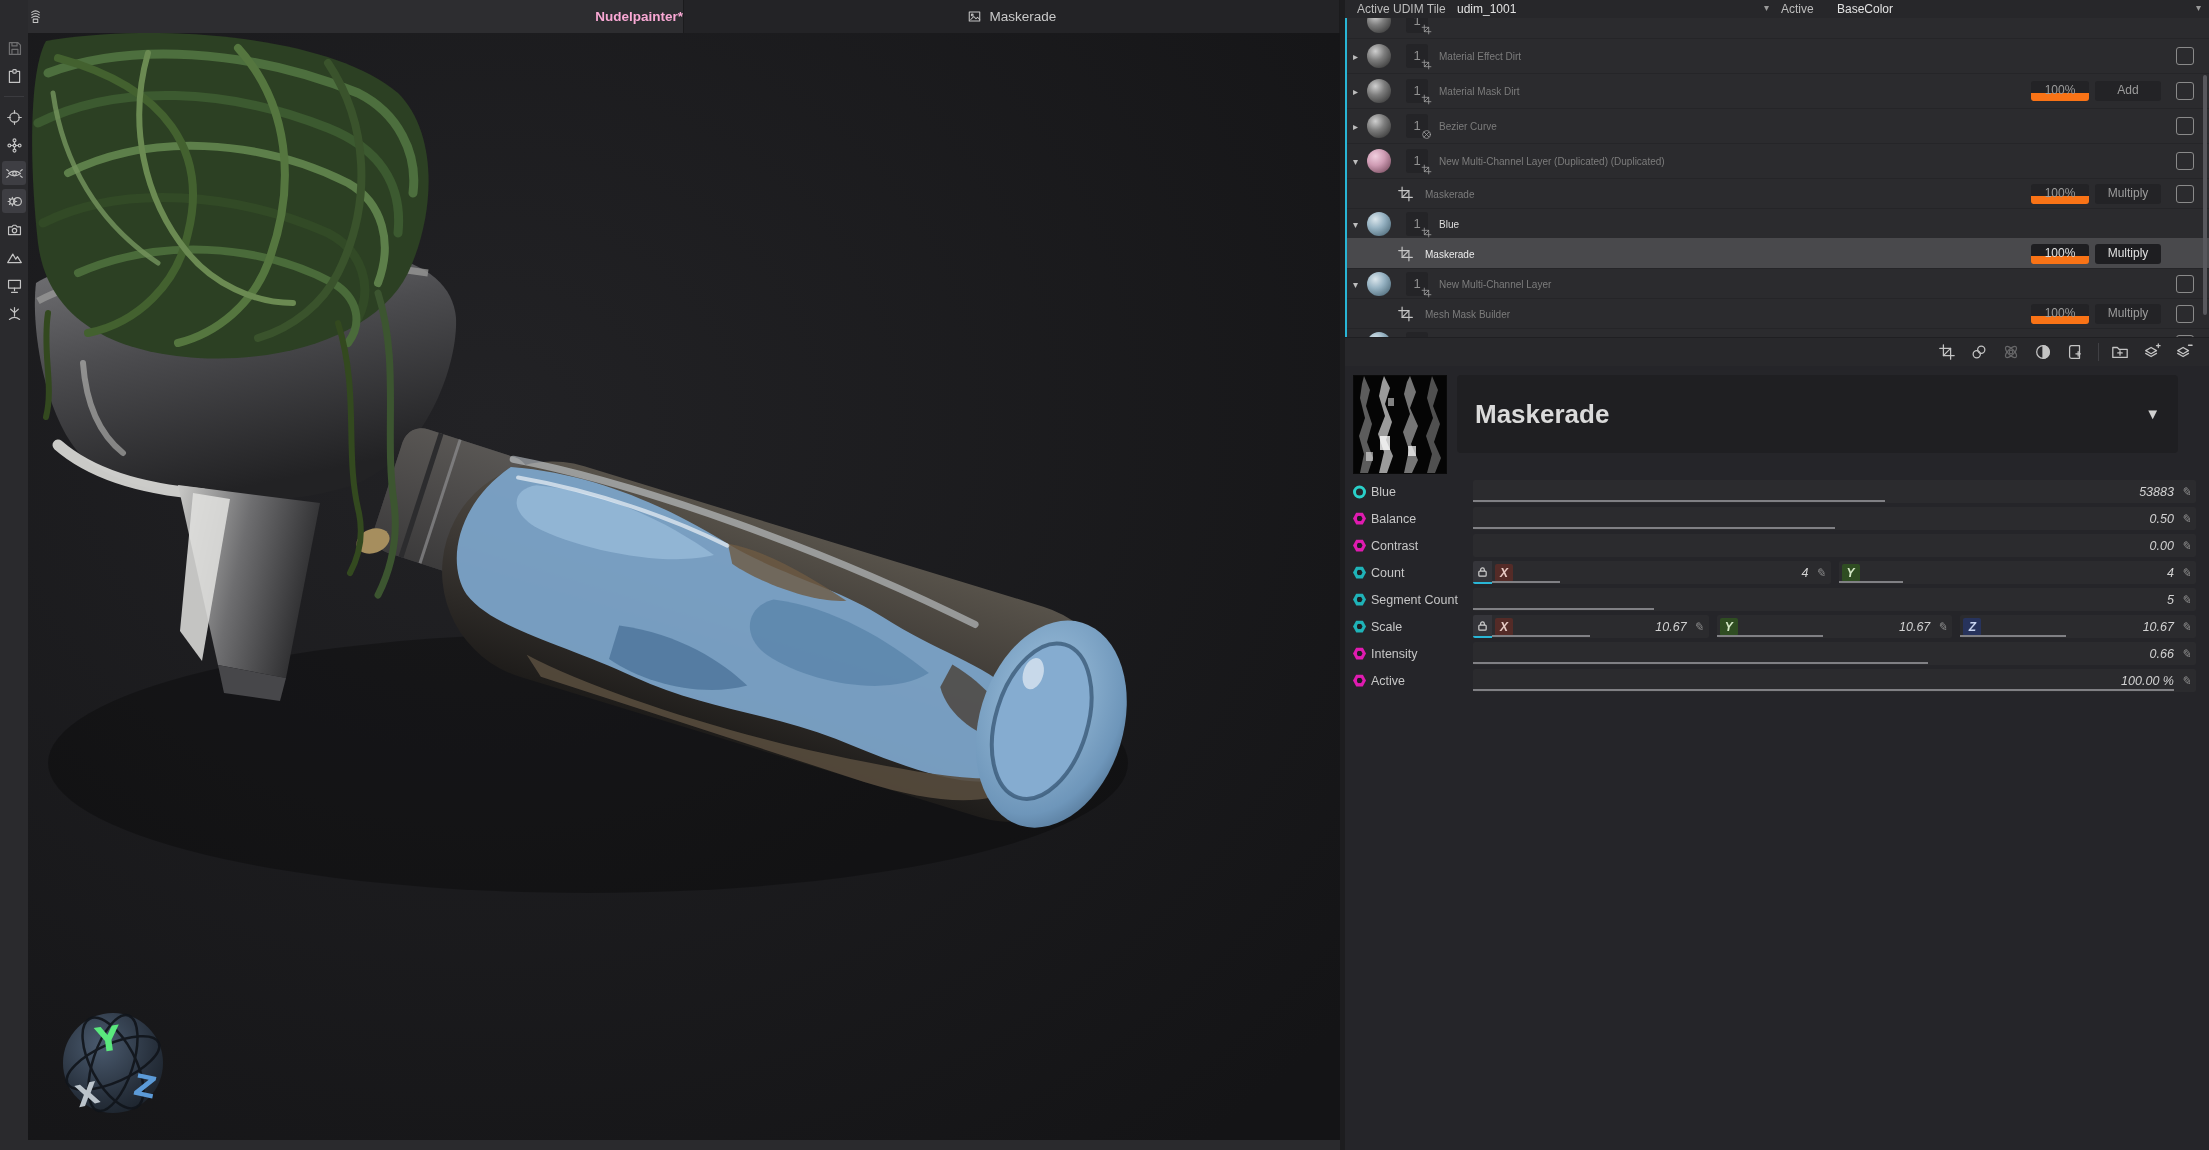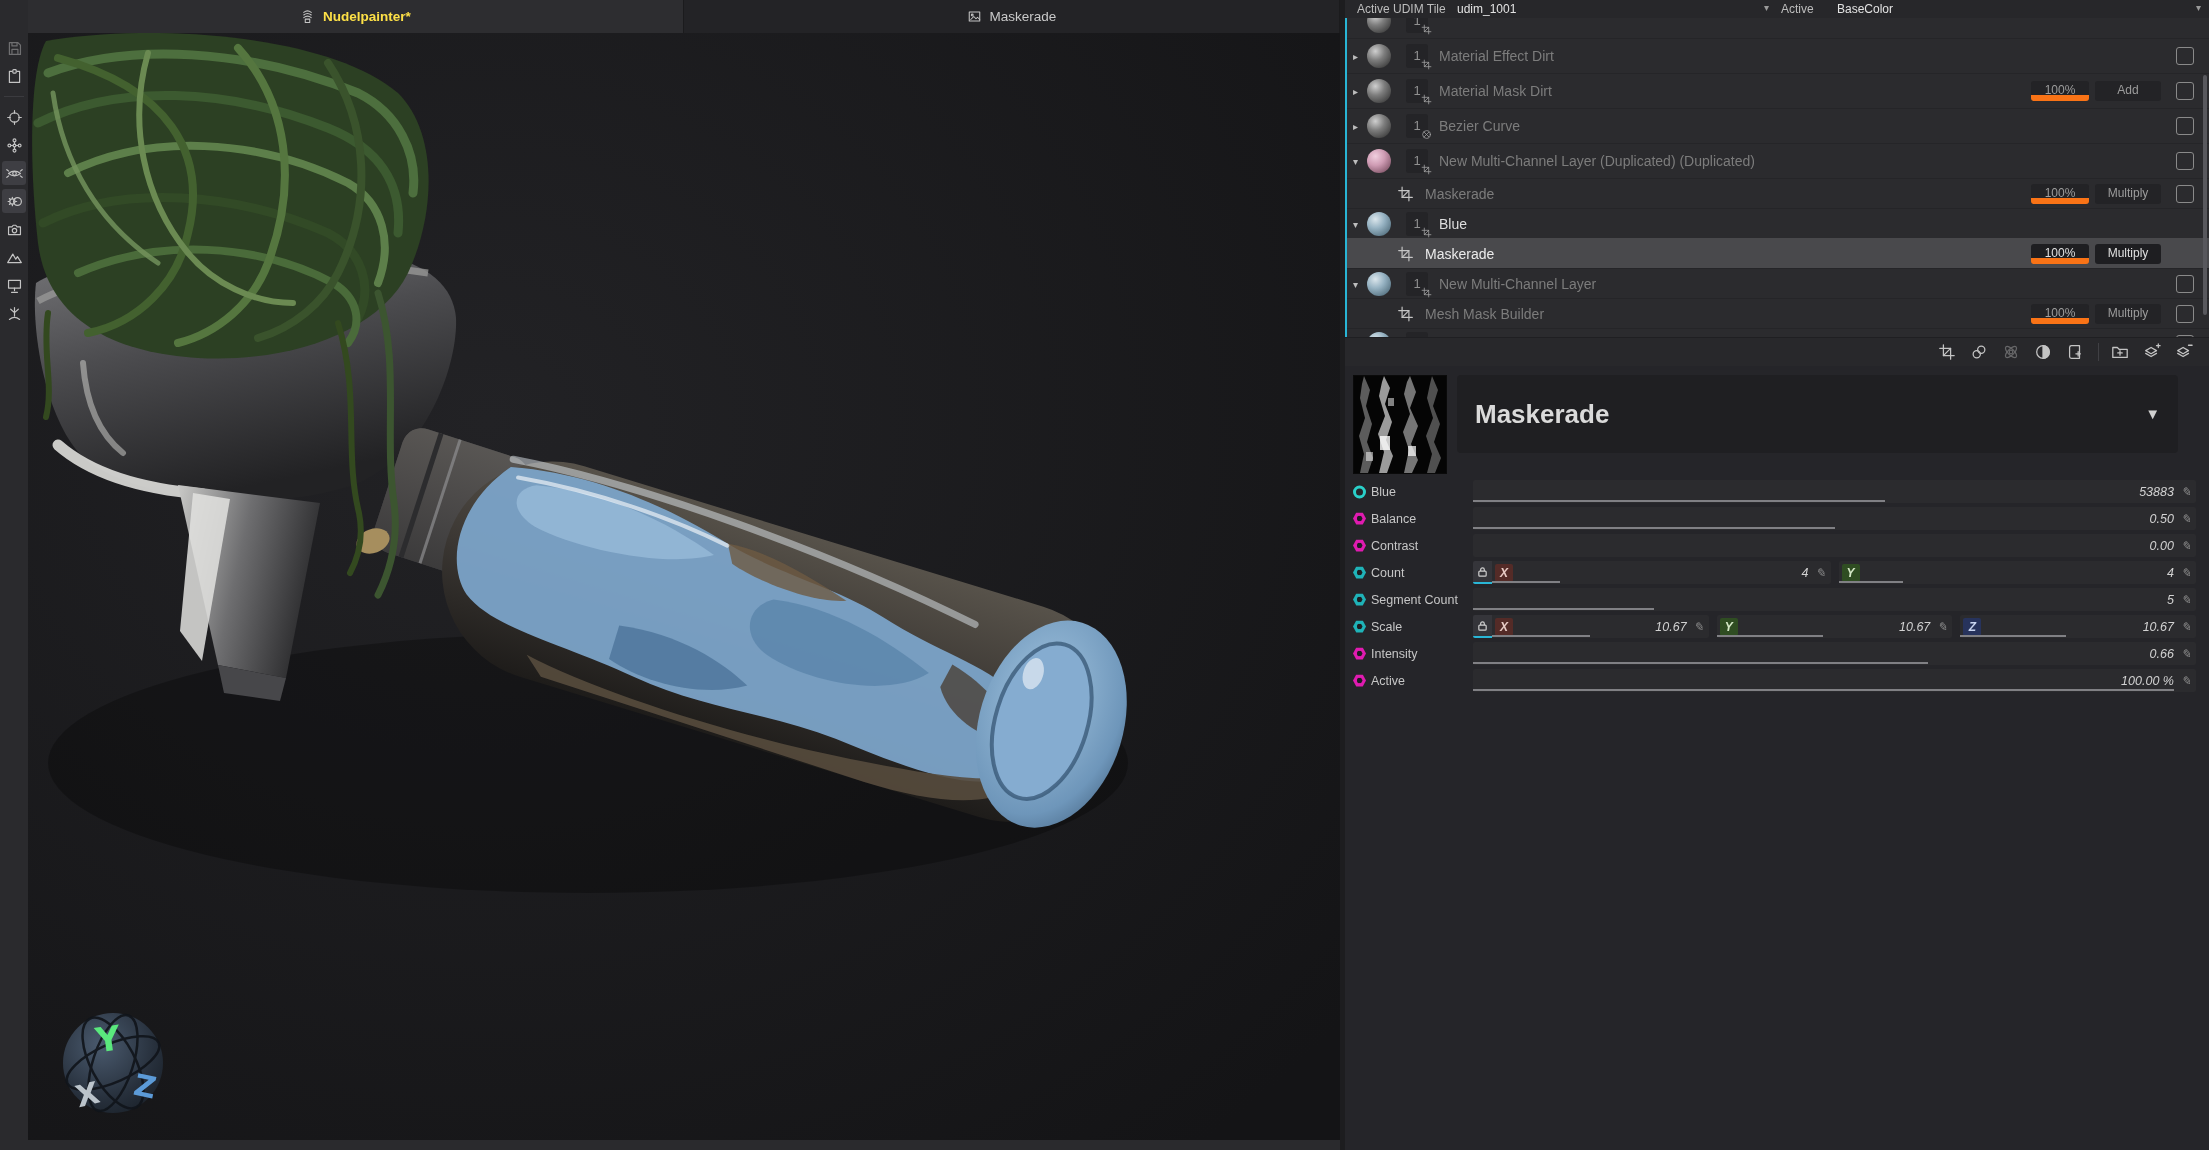--- a/index.html
+++ b/index.html
@@ -15,21 +15,21 @@
     align-items:center;justify-content:center;flex:0 0 auto;}
   .ltb-icon svg{width:17px;height:17px;}
   .ltb-icon.active{background:#3e3e43;}
   .ltb-icon.disabled{opacity:.45;}
   .ltb-divider{width:20px;height:1px;background:#3b3b3f;margin:4px 0 8px 0;flex:0 0 auto;}
 
   
   #tabbar{position:absolute;left:28px;top:0;width:1312px;height:33px;background:#232326;display:flex;}
   .tab{flex:1;display:flex;align-items:center;justify-content:center;gap:8px;
     font-size:13.5px;color:#c9c9c9;border-right:1px solid #1b1b1d;box-sizing:border-box;}
-  .tab.active{background:#2d2d30;color:#fde047;font-weight:bold;}
+  .tab.active{background:#2d2d30;color:#f9a8d4;font-weight:bold;justify-content:space-between;}
   .tab .tabicon svg{width:15px;height:15px;display:block;}
 
   
   #viewport{position:absolute;left:28px;top:33px;width:1312px;height:1107px;background:#111113;overflow:hidden;}
   #scene{position:absolute;left:0;top:0;}
   #gizmo{position:absolute;left:30px;top:972px;}
   #bottom-strip{position:absolute;left:28px;top:1140px;width:1312px;height:10px;background:#2a2a2d;}
 
   
   #right-panel{position:absolute;left:1345px;top:0;width:864px;height:1150px;background:#29292c;}
@@ -49,29 +49,29 @@
   .lrow.sel{background:#49494c;border-top:1px solid #49494c;}
   .l-arrow{position:absolute;left:6px;top:50%;transform:translateY(-50%);font-size:10px;color:#bdbdbd;}
   .l-thumb{position:absolute;left:20px;top:50%;transform:translateY(-50%);width:24px;height:24px;border-radius:50%;}
   .thumb-gray{background:radial-gradient(circle at 35% 30%, #cfcfcf 0%, #7d7d7d 40%, #2e2e2e 95%);}
   .thumb-pink{background:radial-gradient(circle at 35% 30%, #f0cede 0%, #cf9cb4 40%, #6e4456 95%);}
   .thumb-blue{background:radial-gradient(circle at 35% 30%, #dbe6ec 0%, #96b2c2 40%, #44606f 95%);}
   .l-badge{position:absolute;left:59px;top:50%;transform:translateY(-50%);width:22px;height:24px;
     background:#242427;border-radius:3px;color:#909090;font-size:13px;text-align:center;line-height:24px;}
   .l-badgesub{position:absolute;left:74px;top:50%;margin-top:3px;width:11px;height:11px;opacity:.8;}
   .l-badgesub svg{width:11px;height:11px;display:block;}
-  .l-name{position:absolute;left:92px;top:50%;transform:translateY(-50%);font-size:14px;color:#dedede;white-space:nowrap;}
+  .l-name{position:absolute;left:92px;top:50%;transform:translateY(-50%);font-size:10px;color:#dedede;white-space:nowrap;}
   .lrow.dim .l-name{color:#7c7c7c;}
   .lrow.sel .l-name{color:#ececec;}
   .m-icon{position:absolute;left:50px;top:50%;transform:translateY(-50%);width:17px;height:17px;}
   .m-icon svg{width:17px;height:17px;display:block;}
   .m-name{left:78px;}
   .l-pct,.l-blend{position:absolute;top:50%;transform:translateY(-50%);height:20px;line-height:19px;
     background:#232326;border-radius:3px;font-size:12px;text-align:center;color:#9c9c9c;box-sizing:border-box;}
-  .l-pct{right:120px;width:58px;border-bottom:6px solid #f97316;}
+  .l-pct{right:120px;width:58px;border-bottom:8px solid #f97316;}
   .l-blend{right:48px;width:66px;}
   .lrow.sel .l-pct,.lrow.sel .l-blend{background:#1e1e21;color:#e0e0e0;}
   .l-cbx{position:absolute;right:15px;top:50%;transform:translateY(-50%);width:18px;height:18px;
     border:1.5px solid #8a8a8a;border-radius:3px;box-sizing:border-box;}
   #layers-scrollbar{position:absolute;right:2px;top:57px;width:4px;height:240px;background:#58585d;border-radius:2px;z-index:6;}
 
   #layers-toolbar{position:absolute;left:0;top:337px;right:0;height:29px;background:#28282b;
     border-top:1px solid #1f1f22;display:flex;align-items:center;justify-content:flex-end;padding-right:14px;box-sizing:border-box;}
   .lt-icon{width:22px;height:22px;margin-left:10px;display:flex;align-items:center;justify-content:center;}
   .lt-icon svg{width:18px;height:18px;}

